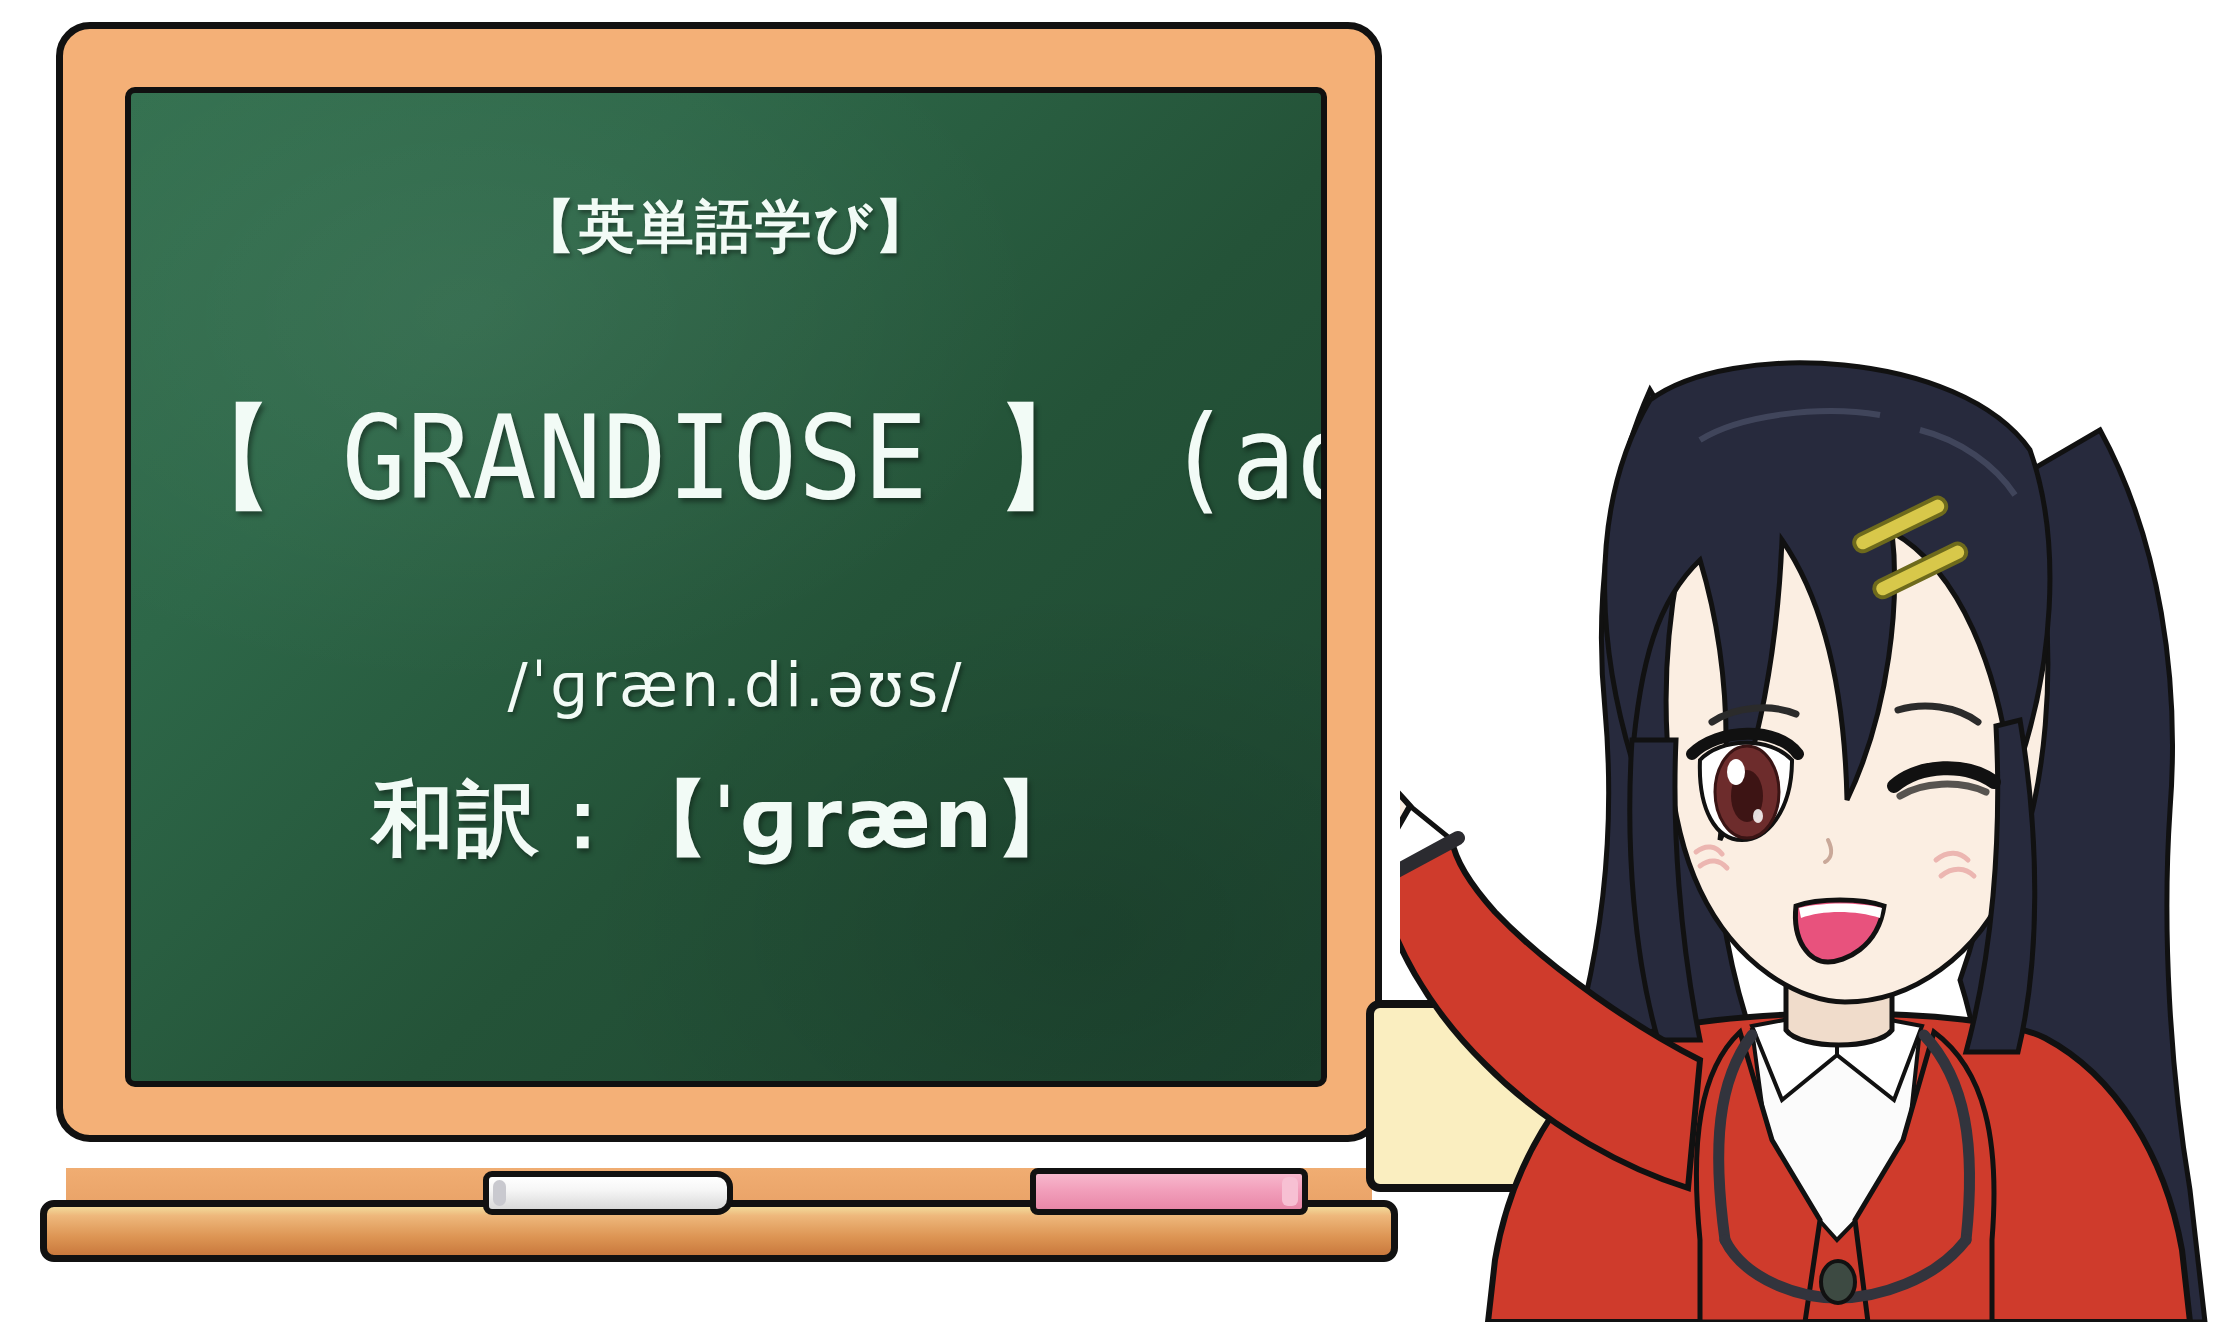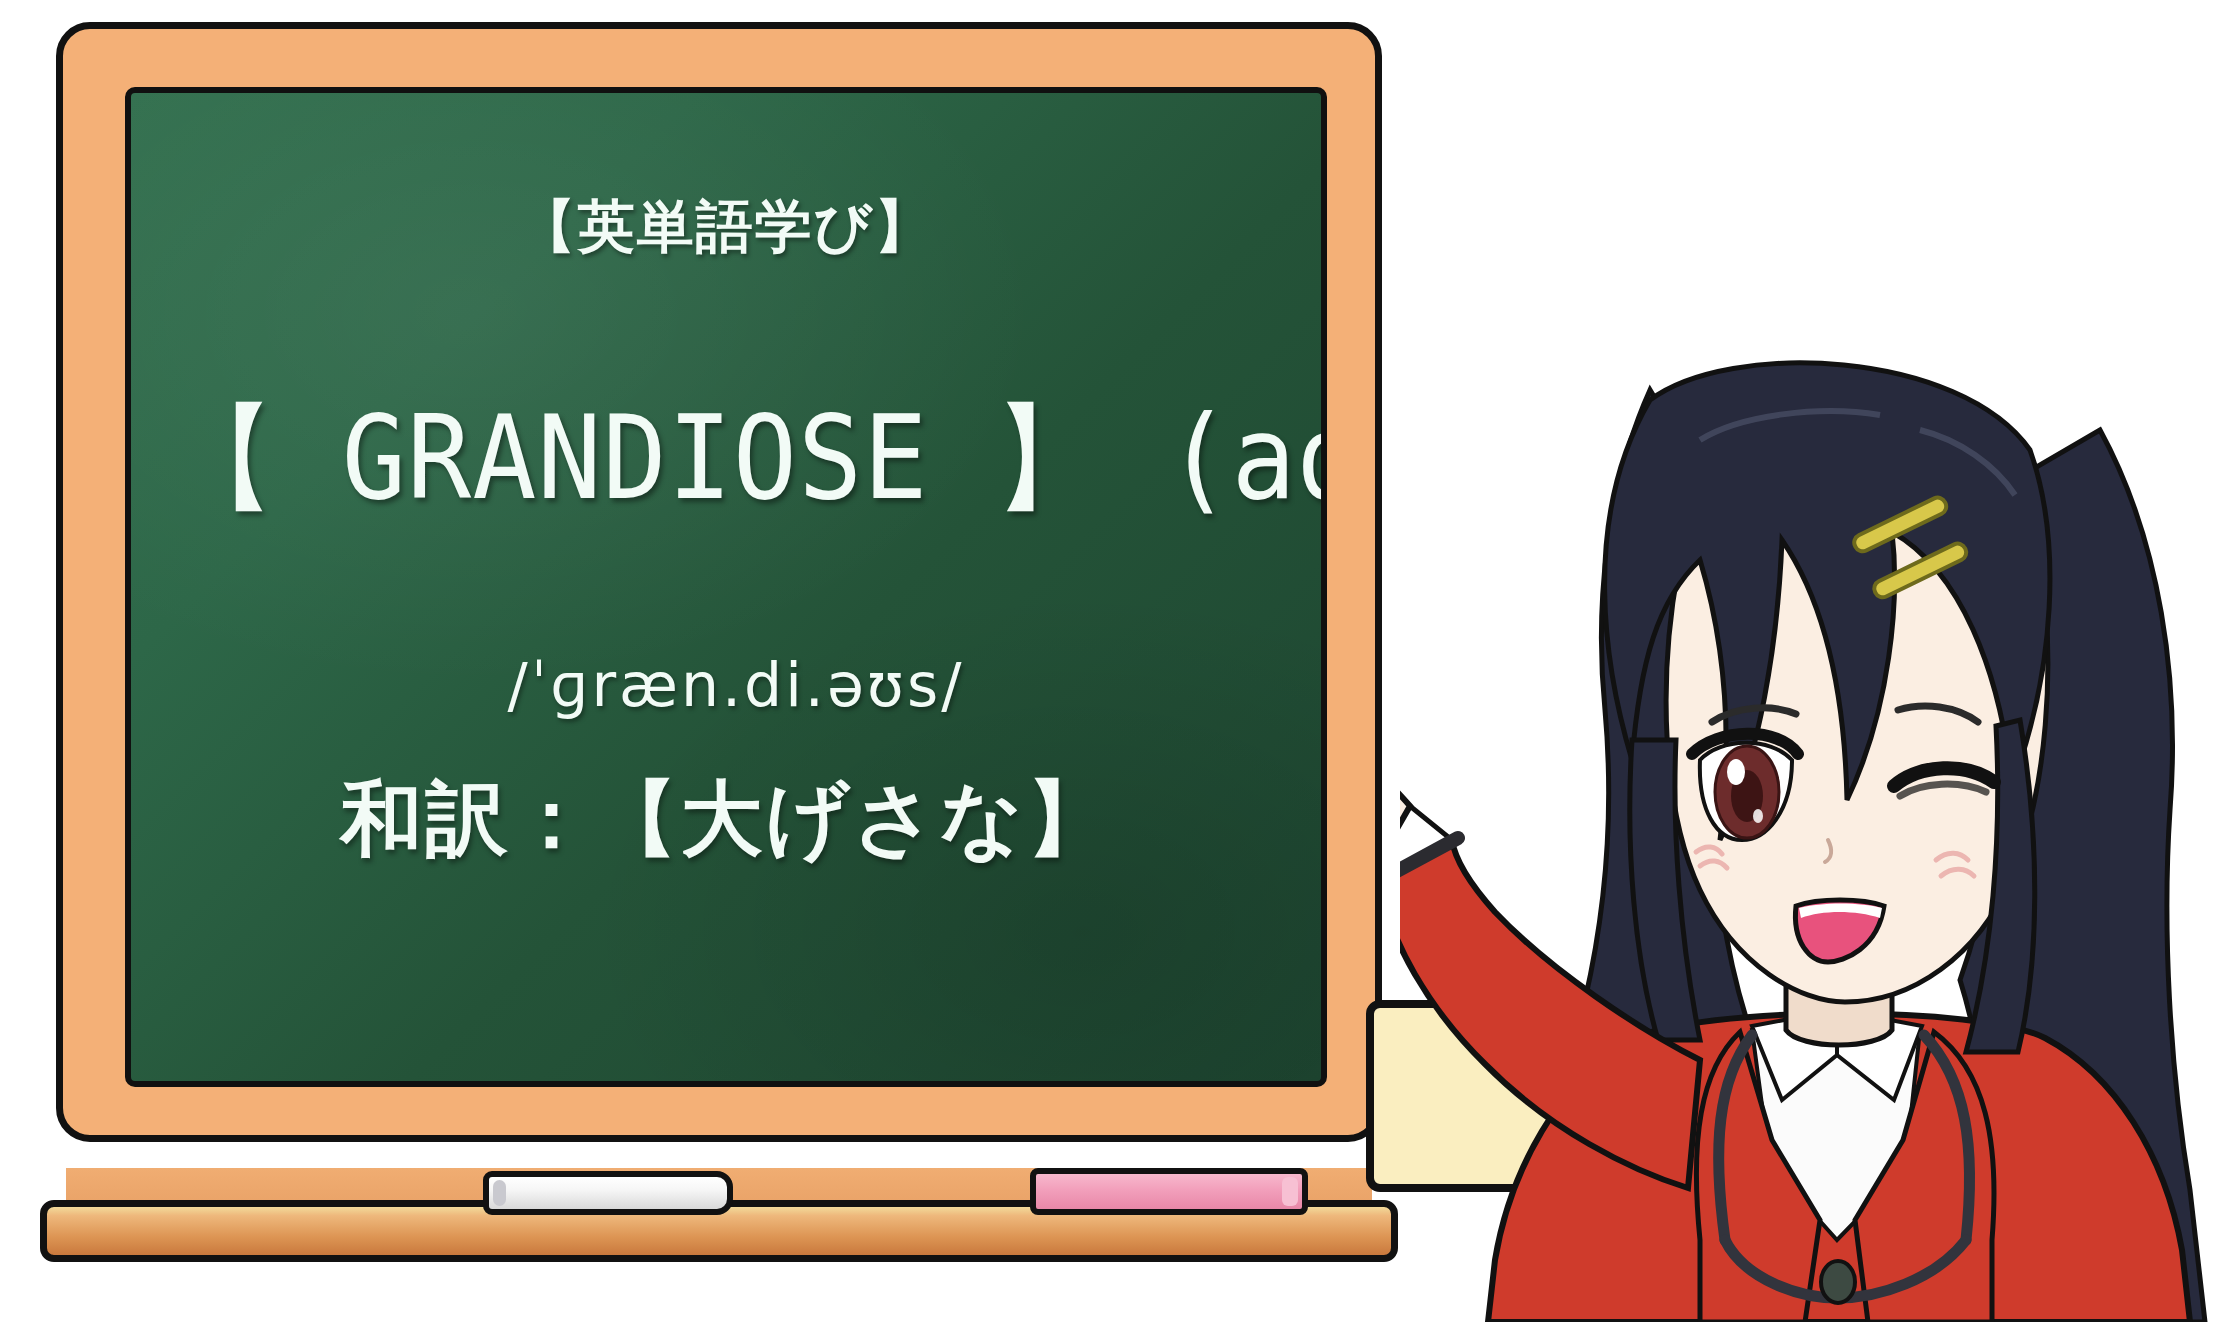--- a/index.html
+++ b/index.html
@@ -228,21 +228,21 @@
 
     <div class="board-surface">
       <div class="board-text">
 
         <div class="line-heading">【英単語学び】</div>
 
         <div class="line-word">【 GRANDIOSE 】 (adjective)</div>
 
         <div class="line-ipa">/ˈɡræn.di.əʊs/</div>
 
-        <div class="line-jp">和訳：【大げさな】</div>
+        <div class="line-jp">和訳：【ˈɡræn】</div>
 
       </div>
     </div>
   </div>
 
   <div class="ledge-inner-shadow"></div>
 
   <div class="ledge"></div>
 
   <div class="chalk chalk-white"></div>

